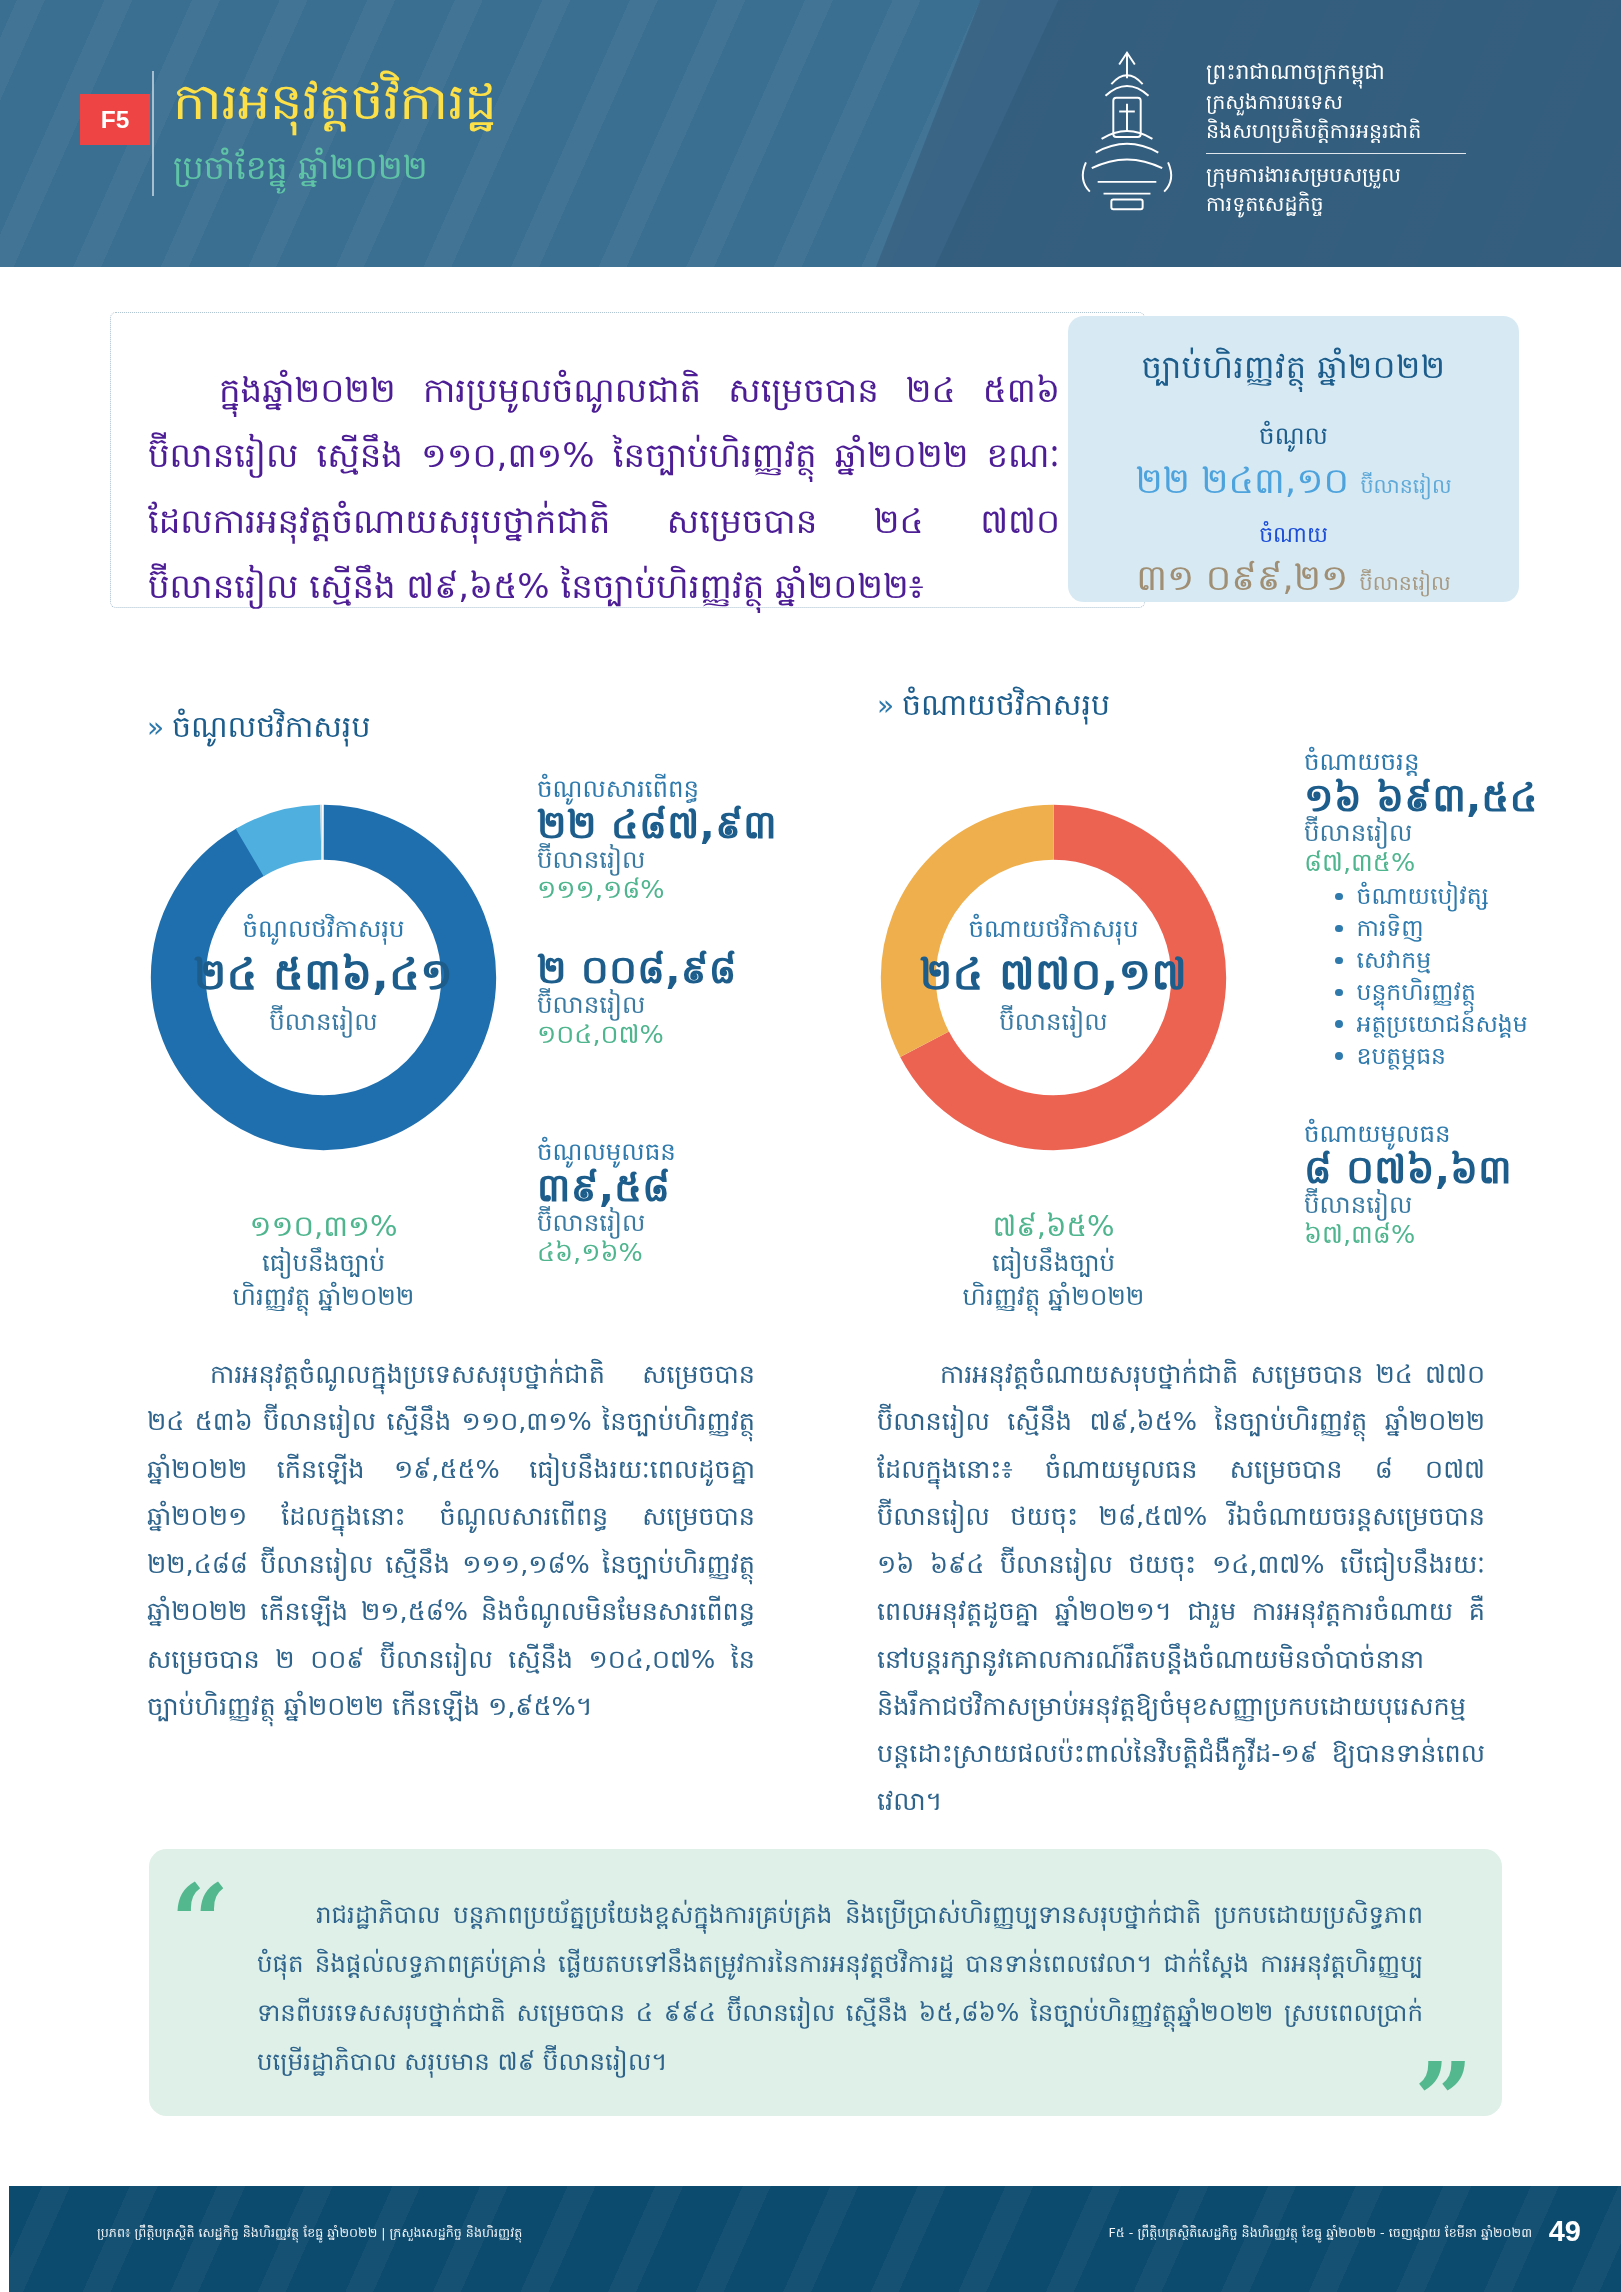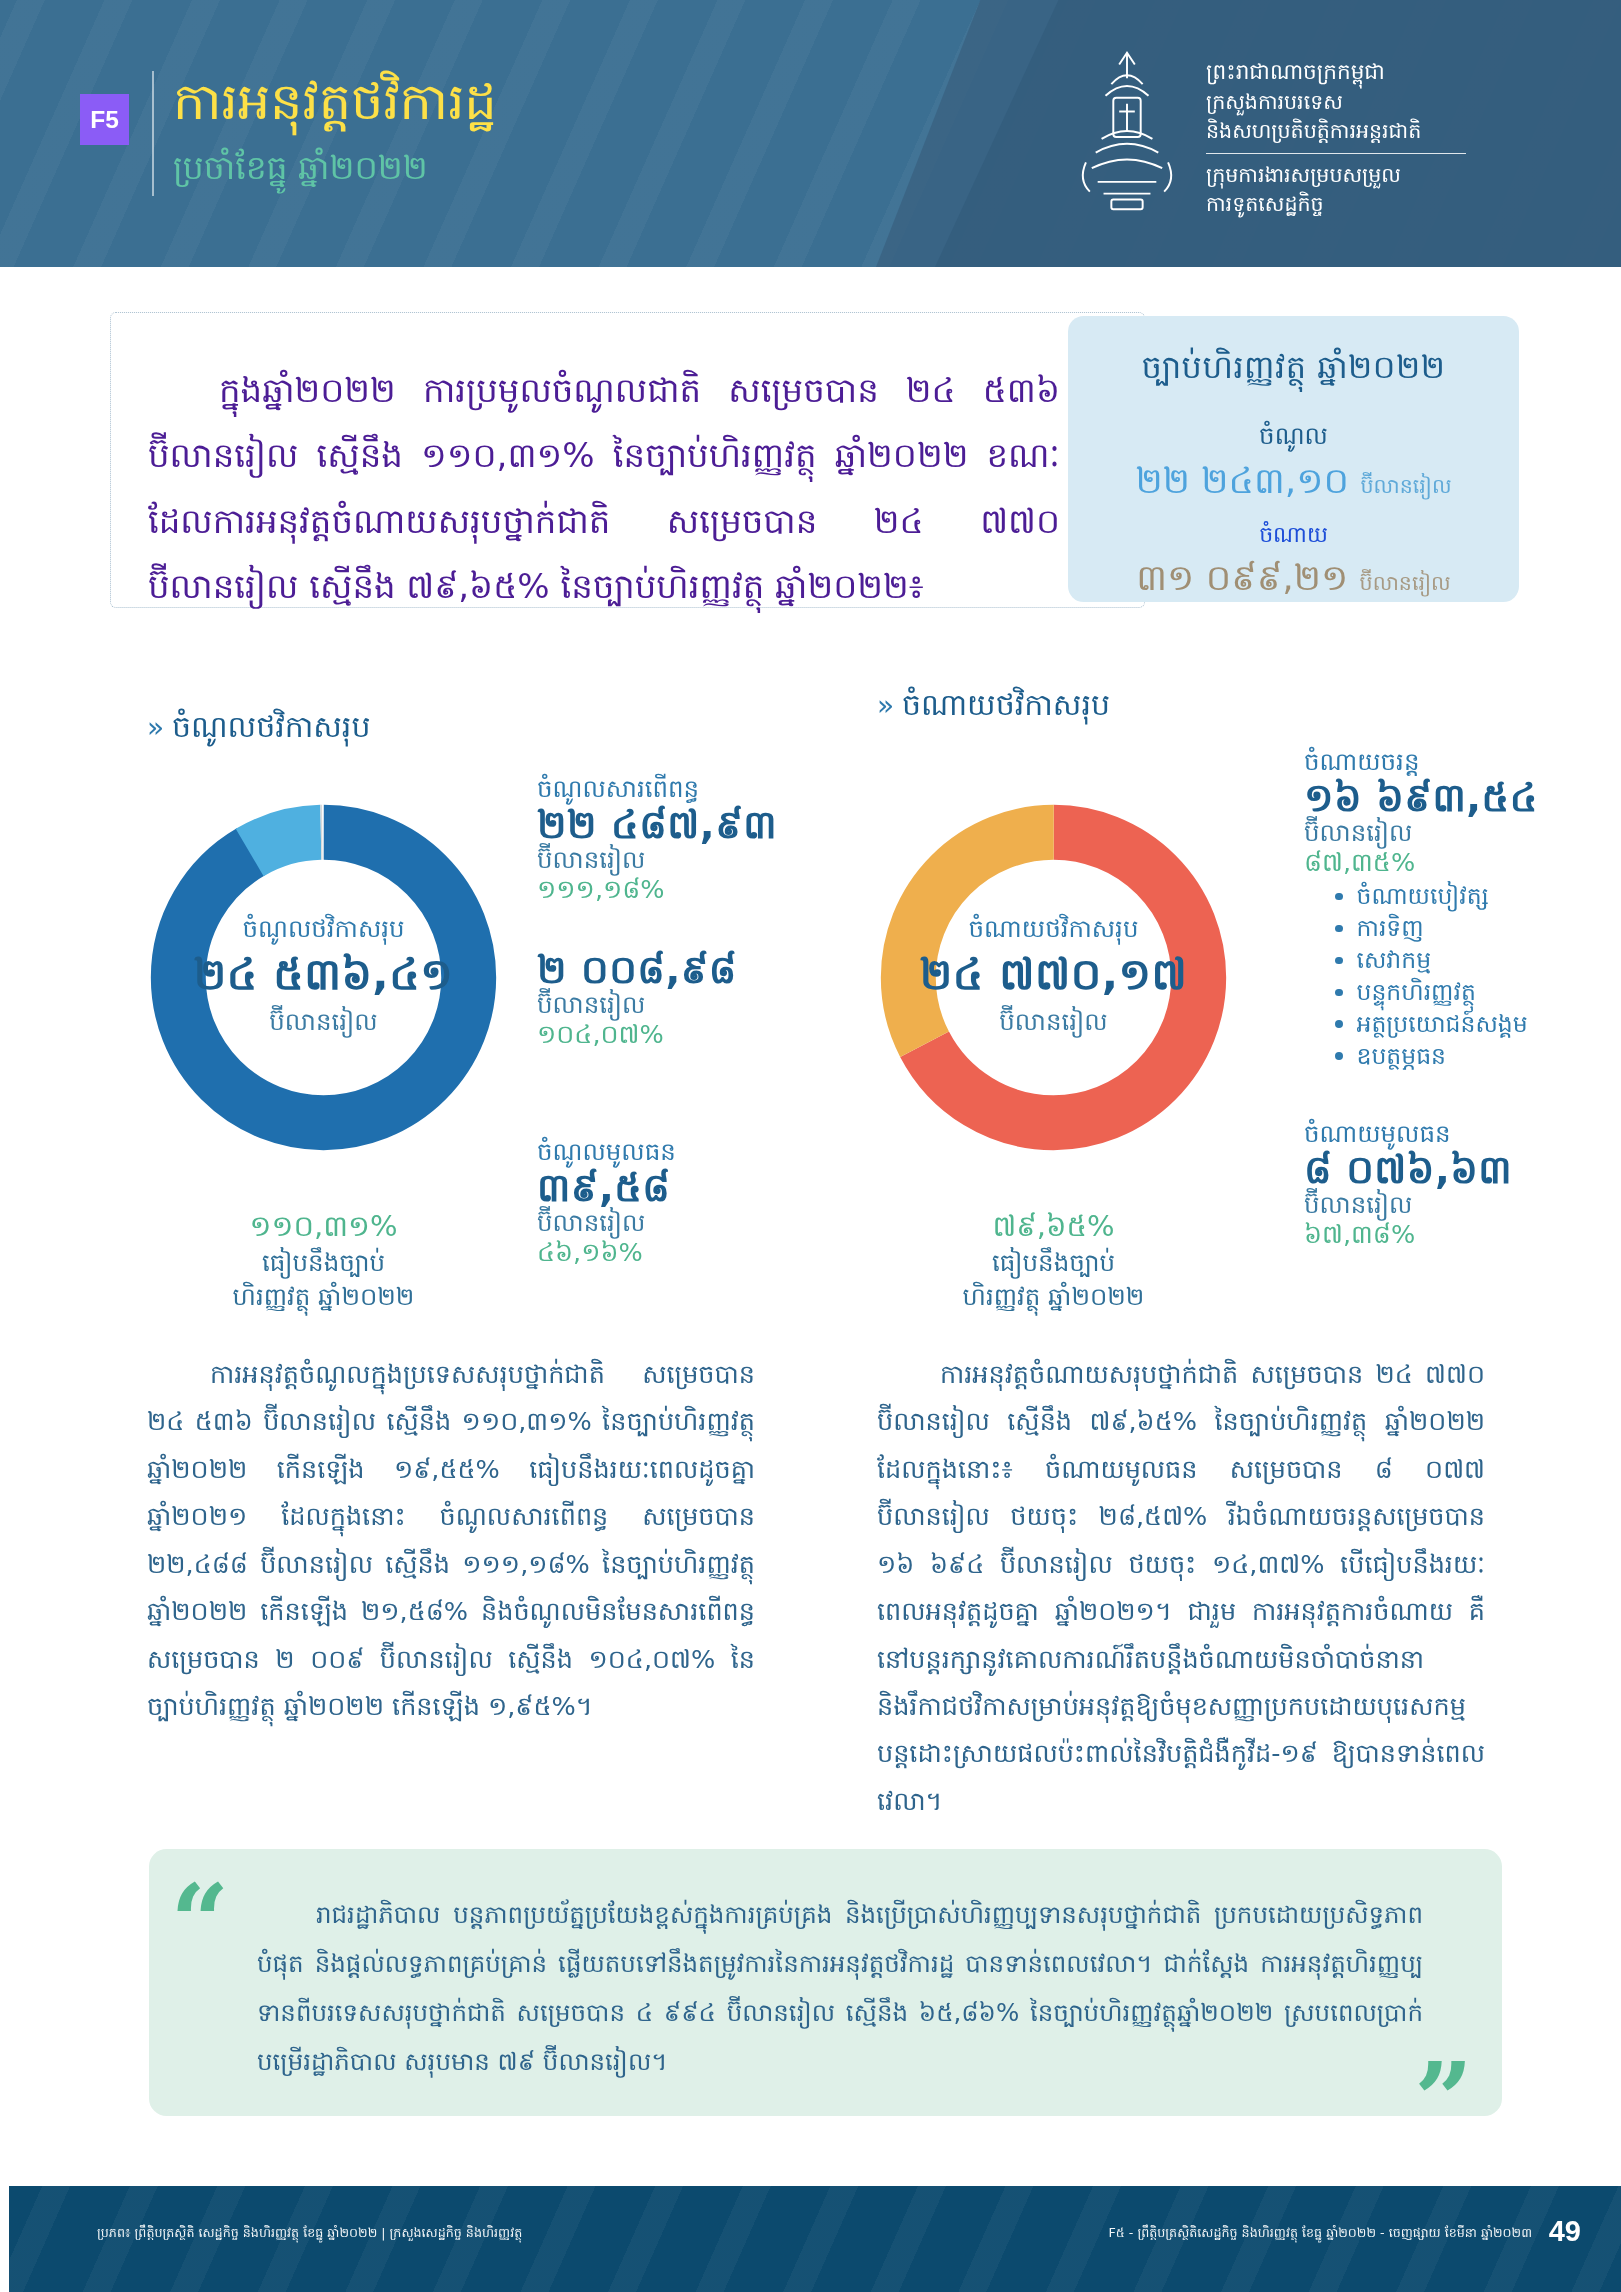--- a/index.html
+++ b/index.html
@@ -34,22 +34,22 @@
   }
   .header .rightpanel2 {
     position:absolute; right:0; top:0; width:686px; height:267px;
     background:rgba(42,84,115,0.35);
     clip-path:polygon(18% 0, 100% 0, 100% 100%, 0% 100%);
   }
   .hdr-inner { position:absolute; left:0; top:0; width:1621px; height:267px; }
 
   .f5-badge {
     position:absolute; left:80px; top:94px;
-    width:49px; height:51px;
-    background:#8b5cf6;
+    width:70px; height:51px;
+    background:#ef4444;
     color:#fff;
     font-weight:bold;
     font-size:24.5px;
     display:flex; align-items:center; justify-content:center;
     letter-spacing:0px;
     font-family:"Liberation Sans",sans-serif;
   }
   .hdr-rule {
     position:absolute; left:152px; top:71px;
     width:2px; height:125px;

